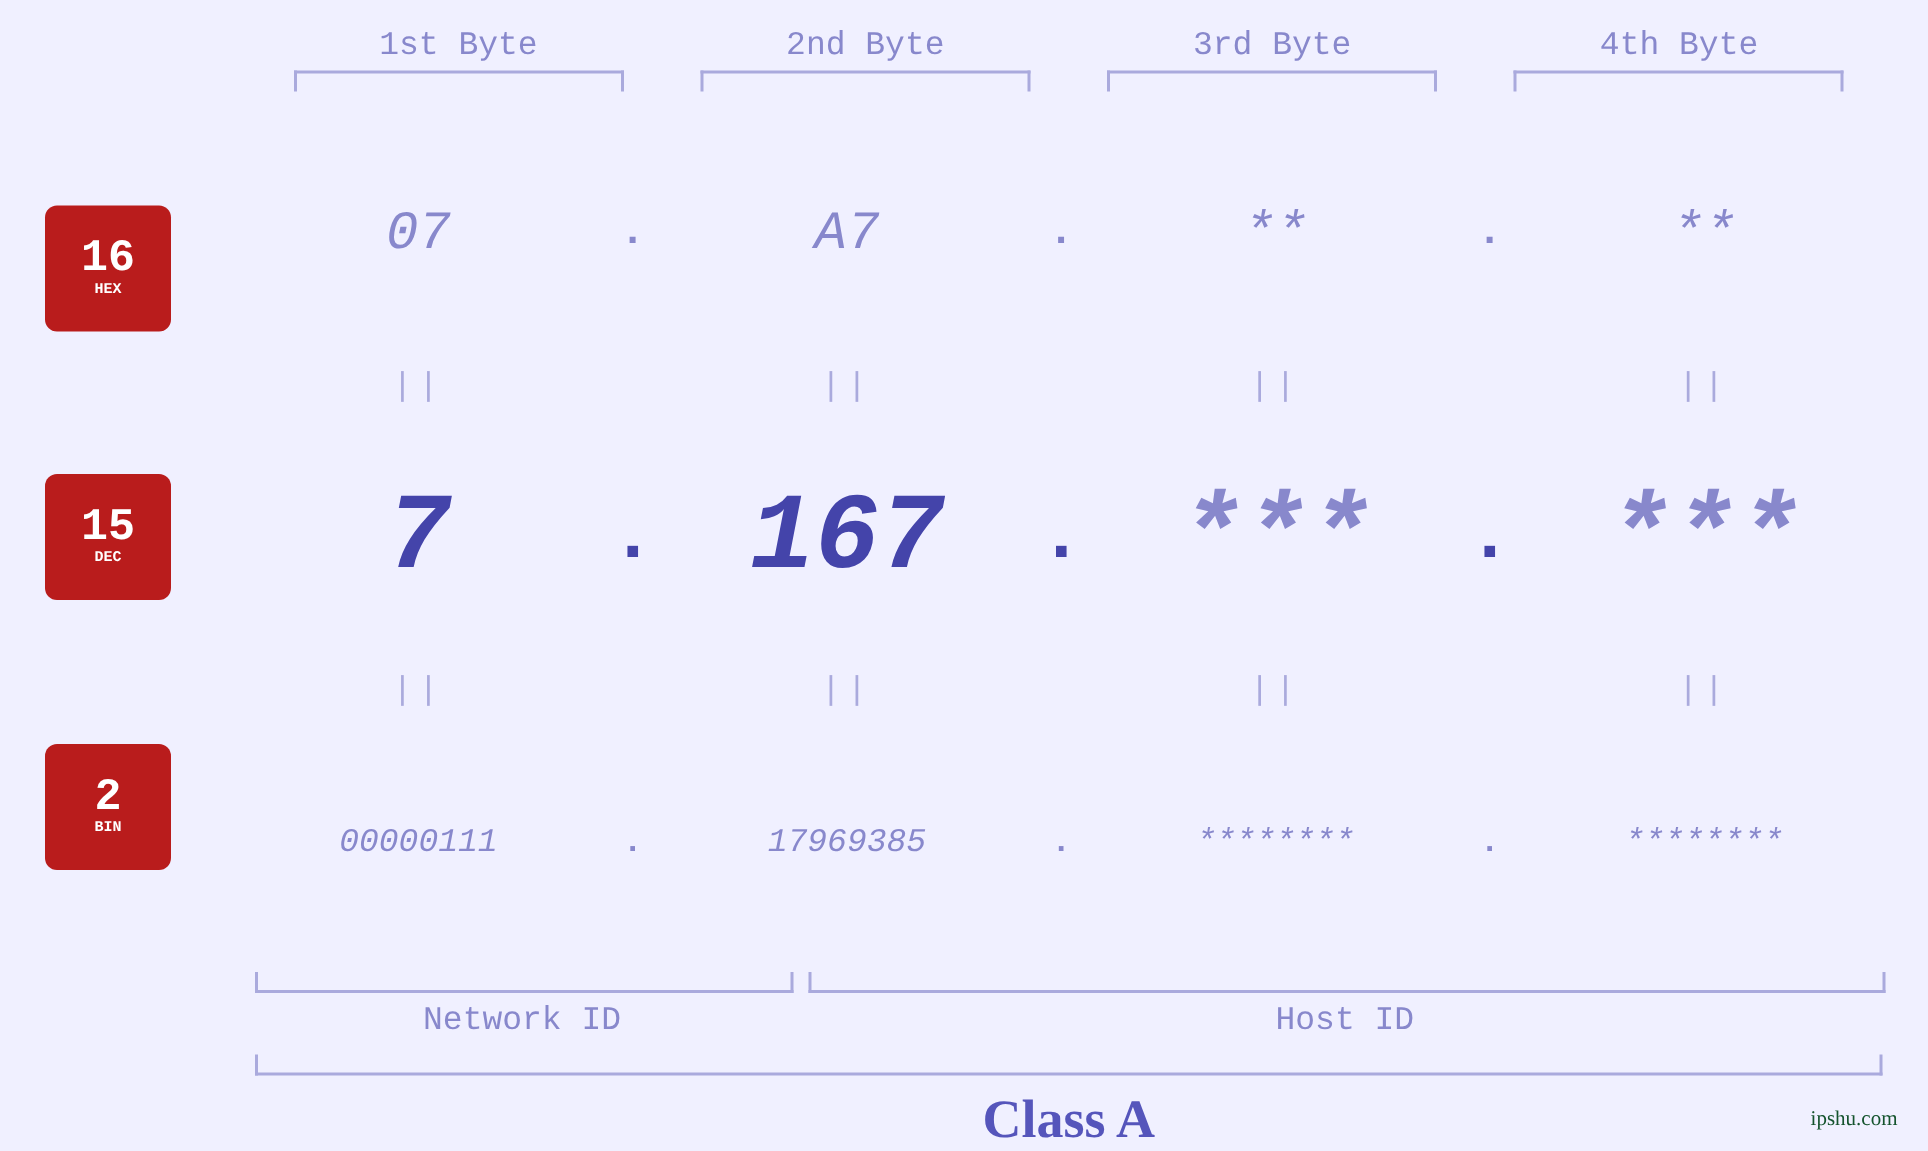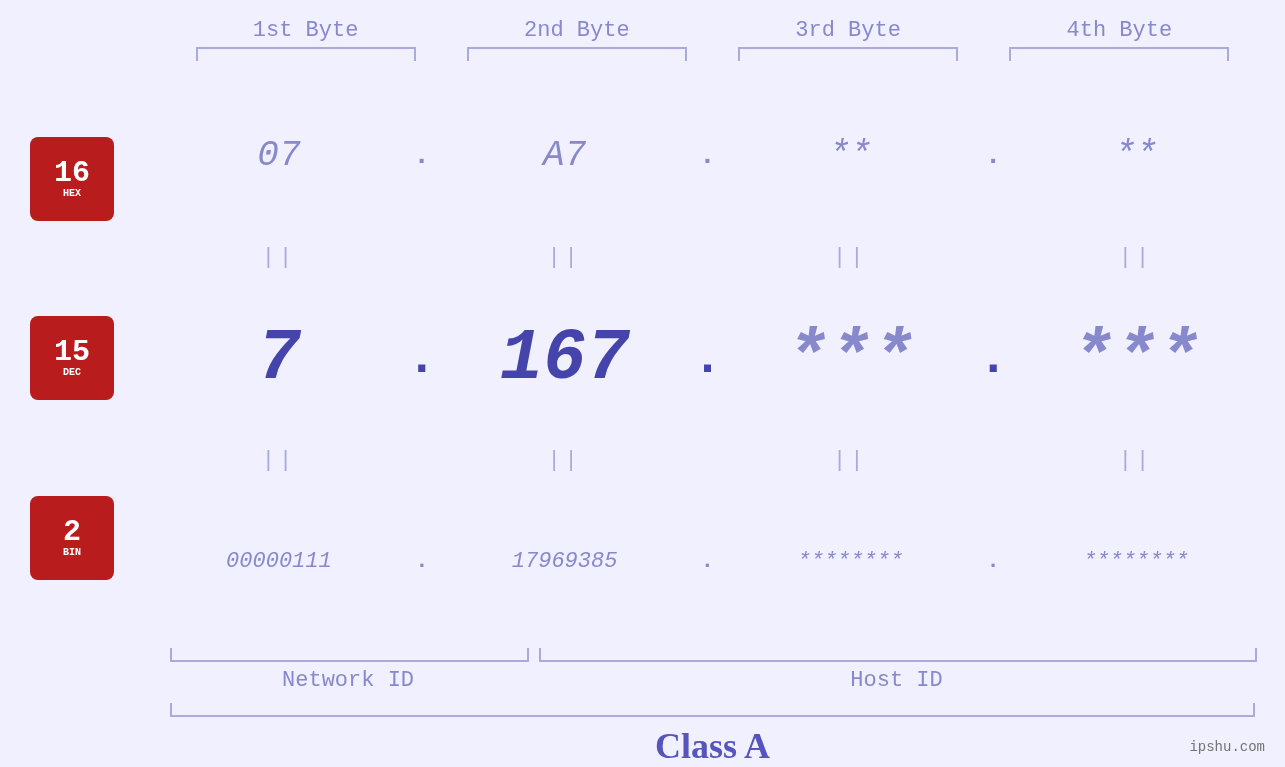--- a/index.html
+++ b/index.html
@@ -263,23 +263,23 @@
       font-family: Liberation Serif, serif;
       font-weight: bold;
       margin-top: 8px;
     }
 
     
     .watermark {
       position: absolute;
       bottom: 12px;
       right: 20px;
-      color: #737373;
+      color: #14532d;
       font-size: 14px;
-      font-family: Liberation Mono, monospace;
+      font-family: Liberation Serif, serif;
       margin-left: 21px;
     }
 
     
     .asterisk {
       color: #8888cc;
     }
   </style>
 </head>
 <body>

